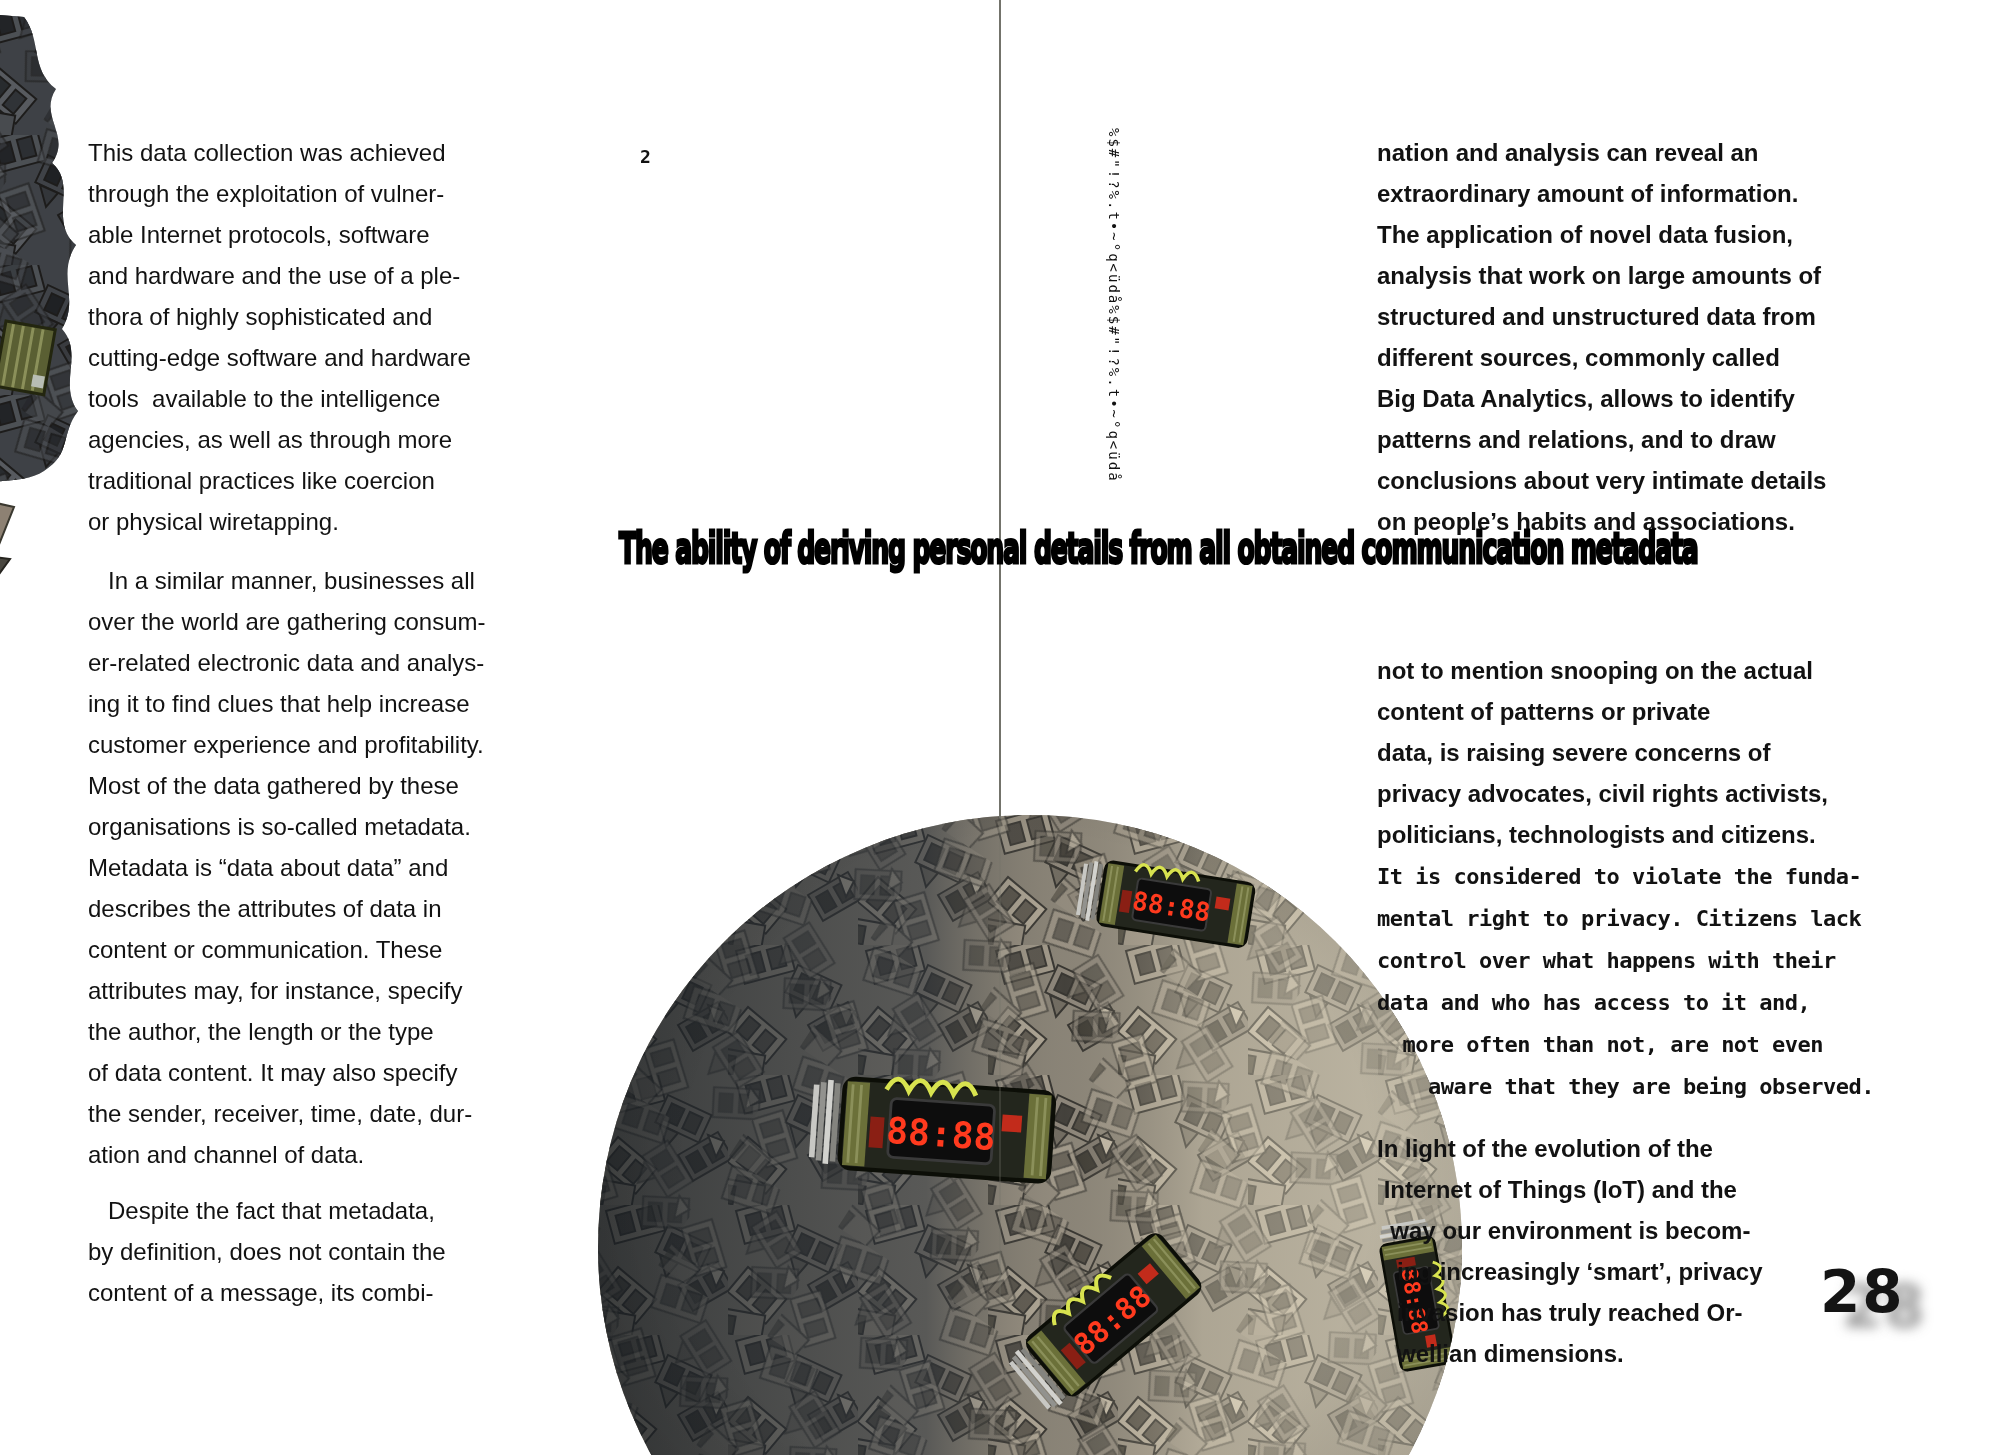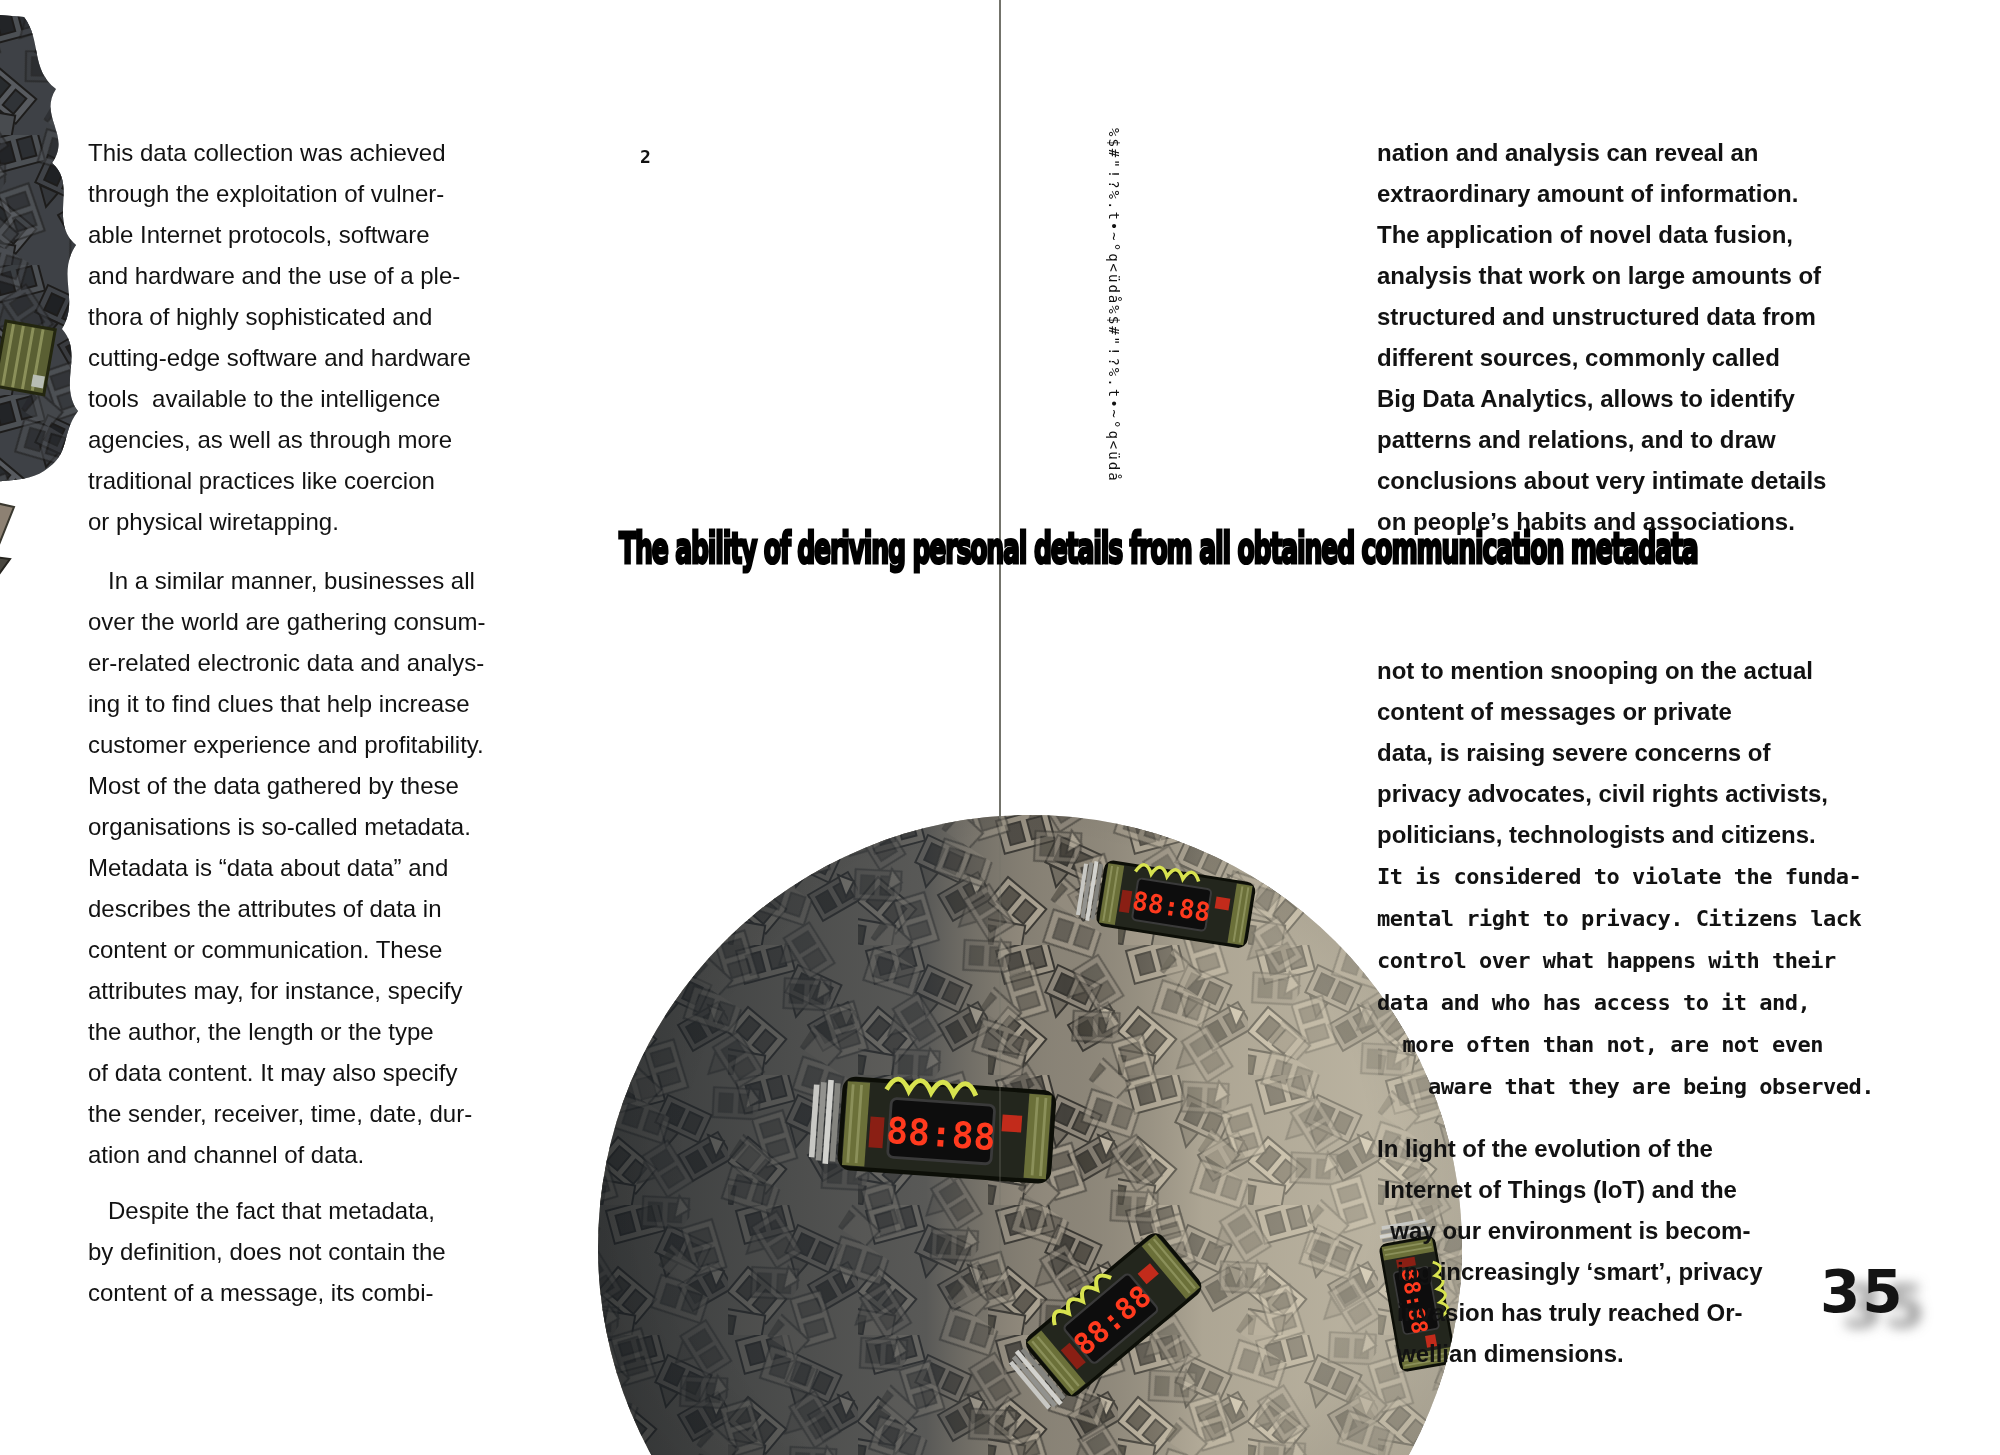--- a/index.html
+++ b/index.html
@@ -239,33 +239,33 @@
 extraordinary amount of information.
 The application of novel data fusion,
 analysis that work on large amounts of
 structured and unstructured data from
 different sources, commonly called
 Big Data Analytics, allows to identify
 patterns and relations, and to draw
 conclusions about very intimate details
 on people’s habits and associations.</p>
     <p class="blk2"><span>not to mention snooping on the actual
-content of messages or private
+content of patterns or private
 data, is raising severe concerns of
 privacy advocates, civil rights activists,
 politicians, technologists and citizens.
 </span><span class="disp">It is considered to violate the funda-
 mental right to privacy. Citizens lack
 control over what happens with their
 data and who has access to it and,
   more often than not, are not even
     aware that they are being observed.</span></p>
     <p class="blk3">In light of the evolution of the
  Internet of Things (IoT) and the
   way our environment is becom-
    ing increasingly ‘smart’, privacy
    invasion has truly reached Or-
    wellian dimensions.</p>
   </div>
 
-  <div class="pagenum">35</div>
+  <div class="pagenum">28</div>
 
 </div>
 
 </body></html>

